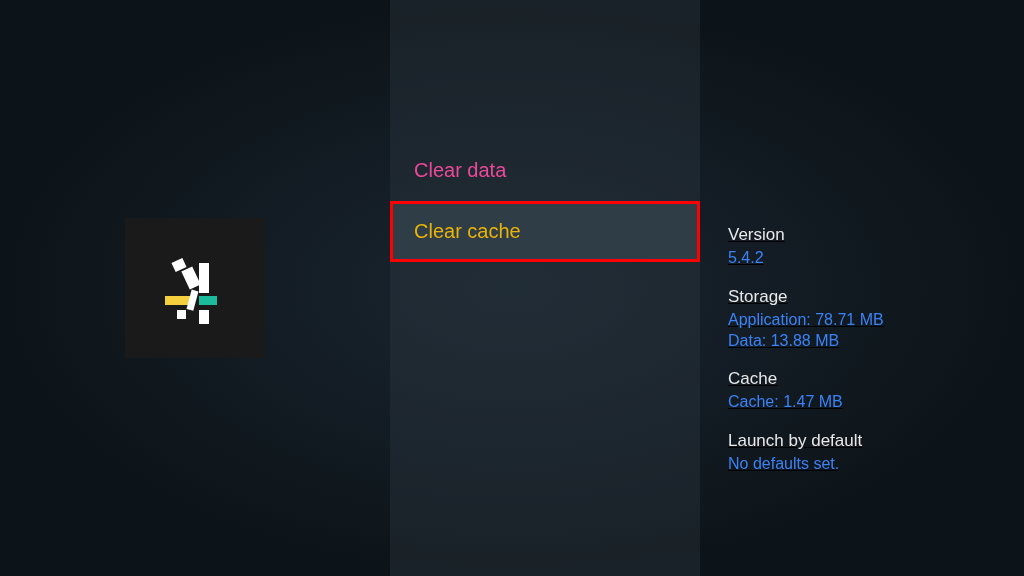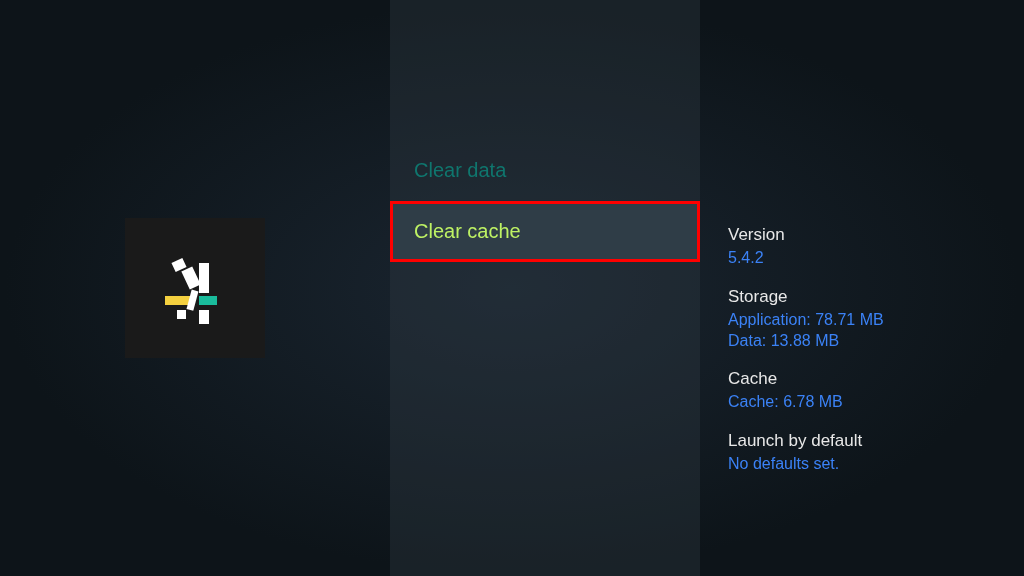--- a/index.html
+++ b/index.html
@@ -29,34 +29,35 @@
       align-items: center;
       justify-content: center;
     }
     .middle-panel {
       width: 310px;
       background: rgba(50, 60, 70, 0.35);
       padding-top: 140px;
     }
     .menu-item {
       padding: 19px 24px;
-      color: #0f766e;
+      color: #ec4899;
       font-size: 20px;
       font-weight: 300;
       cursor: pointer;
     }
     .menu-item.selected {
       background: #2f3d47;
-      color: #bef264;
+      color: #eab308;
       border: 3px solid #ff0000;
       padding: 16px 21px;
     }
     .right-panel {
       flex: 1;
       padding: 225px 0 0 28px;
+      text-decoration: underline;
     }
     .info-block {
       margin-bottom: 18px;
     }
     .info-label {
       color: #e8e8e8;
       font-size: 17px;
       font-weight: 400;
       margin-bottom: 3px;
     }
@@ -98,19 +99,19 @@
   </div>
   <div class="info-block">
   </div>
   <div class="info-block">
     <div class="info-label">Storage</div>
     <div class="info-value">Application: 78.71 MB</div>
     <div class="info-value">Data: 13.88 MB</div>
   </div>
   <div class="info-block">
     <div class="info-label">Cache</div>
-    <div class="info-value">Cache: 6.78 MB</div>
+    <div class="info-value">Cache: 1.47 MB</div>
   </div>
   <div class="info-block">
     <div class="info-label">Launch by default</div>
     <div class="info-value">No defaults set.</div>
   </div>
 </div>
 
 </body></html>

